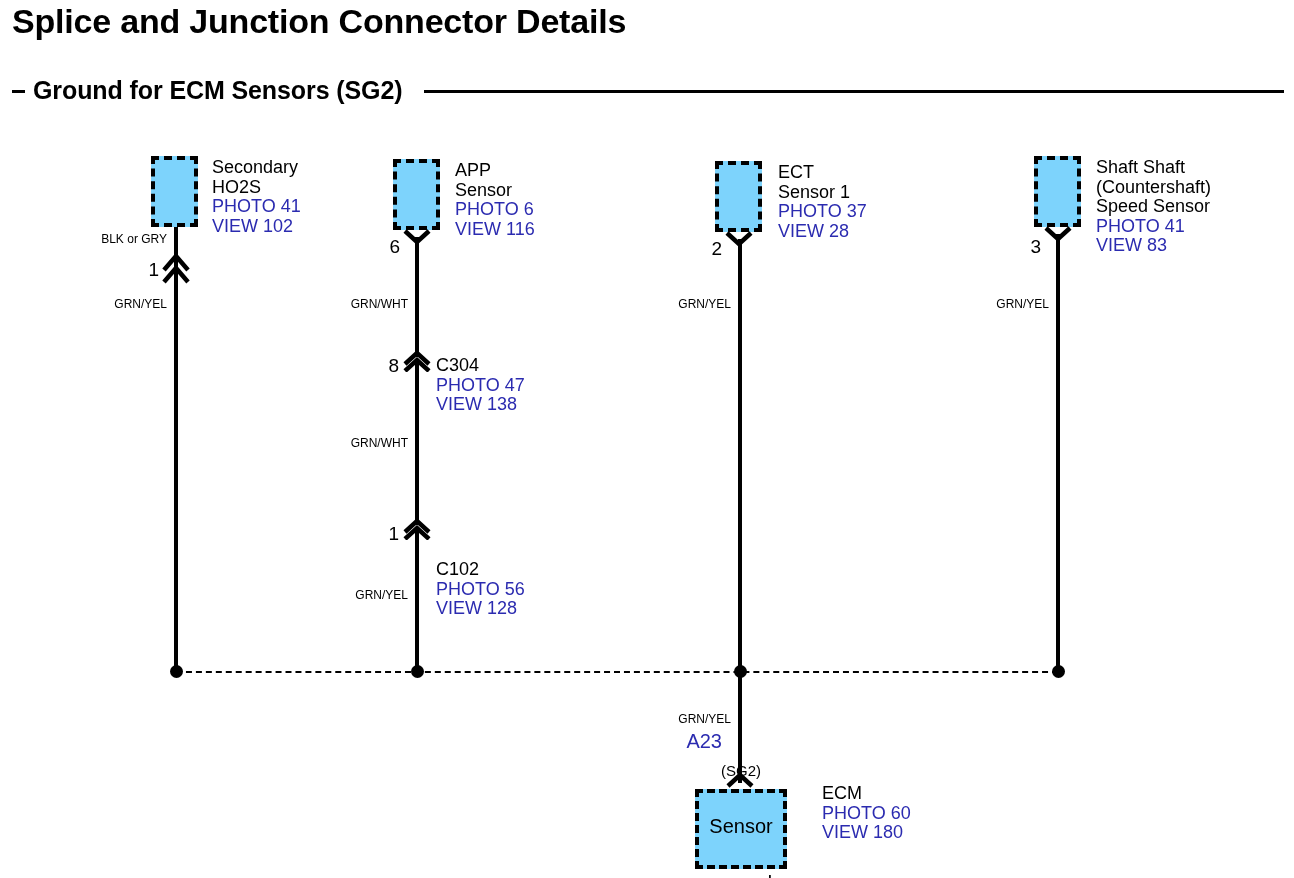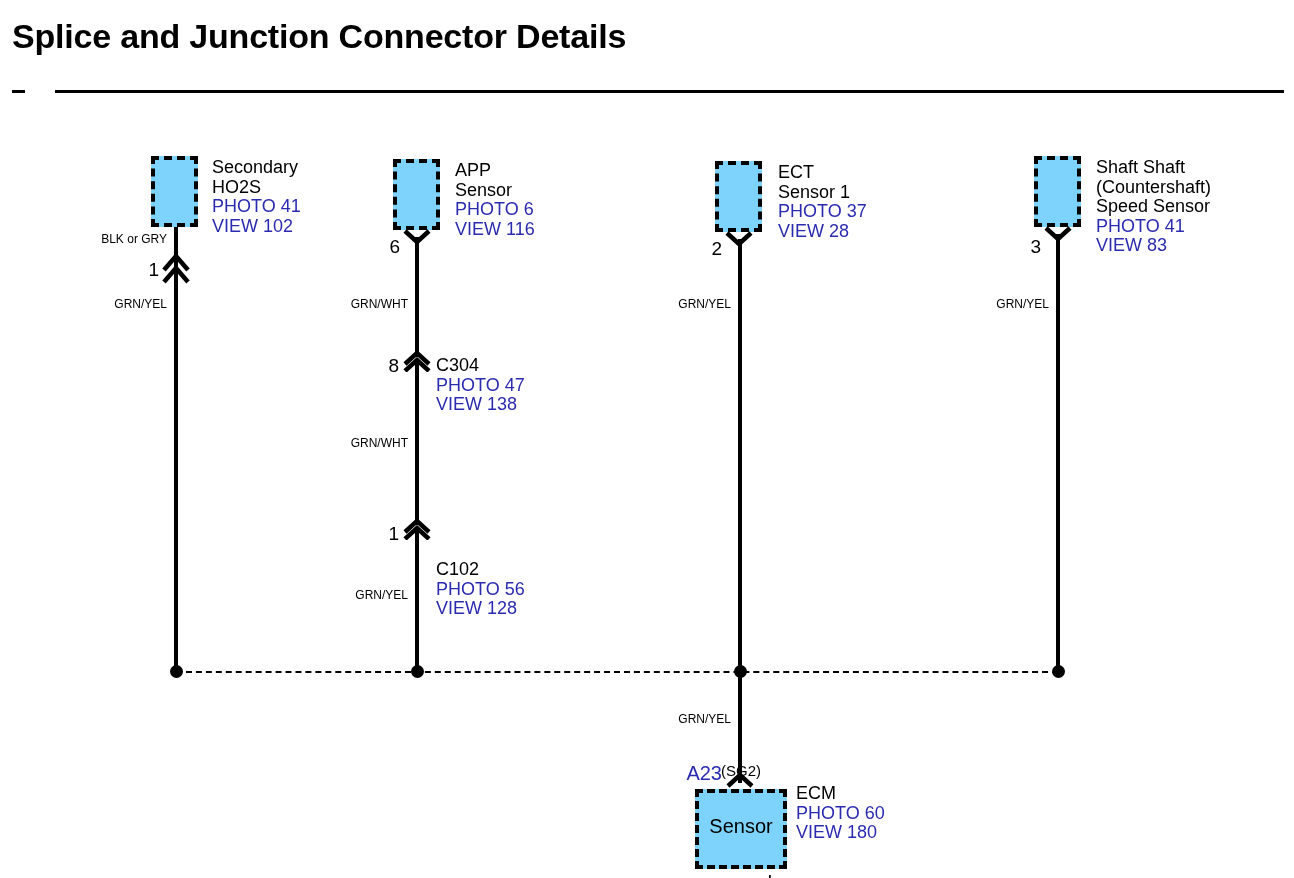--- a/index.html
+++ b/index.html
@@ -19,21 +19,20 @@
 
   
   #page-title {
     position: absolute;
     left: 12px;
     top: 2px;
     font-size: 34px;
     font-weight: bold;
     letter-spacing: -0.2px;
     white-space: nowrap;
-    margin-top: 15px;
   }
   #subtitle-row {
     position: absolute;
     left: 12px;
     top: 72px;
     height: 36px;
     width: 1272px;
     display: flex;
     align-items: center;
   }
@@ -160,20 +159,21 @@
     position: absolute;
   }
 </style>
 </head>
 <body>
 
 <div id="page-title">Splice and Junction Connector Details</div>
 
 <div id="subtitle-row">
   <div id="subtitle-dash"></div>
+  <div id="subtitle-text">Ground for ECM Sensors (SG2)</div>
   <div id="subtitle-rule"></div>
 </div>
 
 <div id="diagram">
 
   <div class="conn-box" style="left:151px; top:156px; width:47px; height:71px;"></div>
   <div class="conn-label" style="left:212px; top:158px;">
     <div class="name">Secondary</div>
     <div class="name">HO2S</div>
     <div class="ref">PHOTO 41</div>
@@ -263,26 +263,26 @@
   <div class="splice-dot" style="left:170px; top:665px;"></div>
   <div class="splice-dot" style="left:411px; top:665px;"></div>
   <div class="splice-dot" style="left:734px; top:665px;"></div>
   <div class="splice-dot" style="left:1052px; top:665px;"></div>
 
   <div class="wire" style="left:738px; top:671px; height:112px;"></div>
   <div class="wire-label" style="left:0px; top:712px; width:731px;">GRN/YEL</div>
   <svg class="sym" width="30" height="16" style="left:725px; top:772px;">
     <path d="M3 14 L15 3 L27 14" stroke="#000" stroke-width="4.5" fill="none"></path>
   </svg>
-  <div class="pin-num blue" style="left:0px; top:762px; width:722px;text-align:right;">A23</div>
+  <div class="pin-num blue" style="left:0px; top:730px; width:722px;text-align:right;">A23</div>
 
   <div class="conn-box ecm" style="left:695px; top:789px; width:92px; height:80px;">
     <div class="ecm-sg2">(SG2)</div>
     <div class="ecm-line">Sensor</div>
     <div class="ecm-line">ground</div>
   </div>
-  <div class="conn-label" style="left:796px; top:784px;">
+  <div class="conn-label" style="left:822px; top:784px;">
     <div class="name">ECM</div>
     <div class="ref">PHOTO 60</div>
     <div class="ref">VIEW 180</div>
   </div>
 
 </div>
 
 </body></html>

